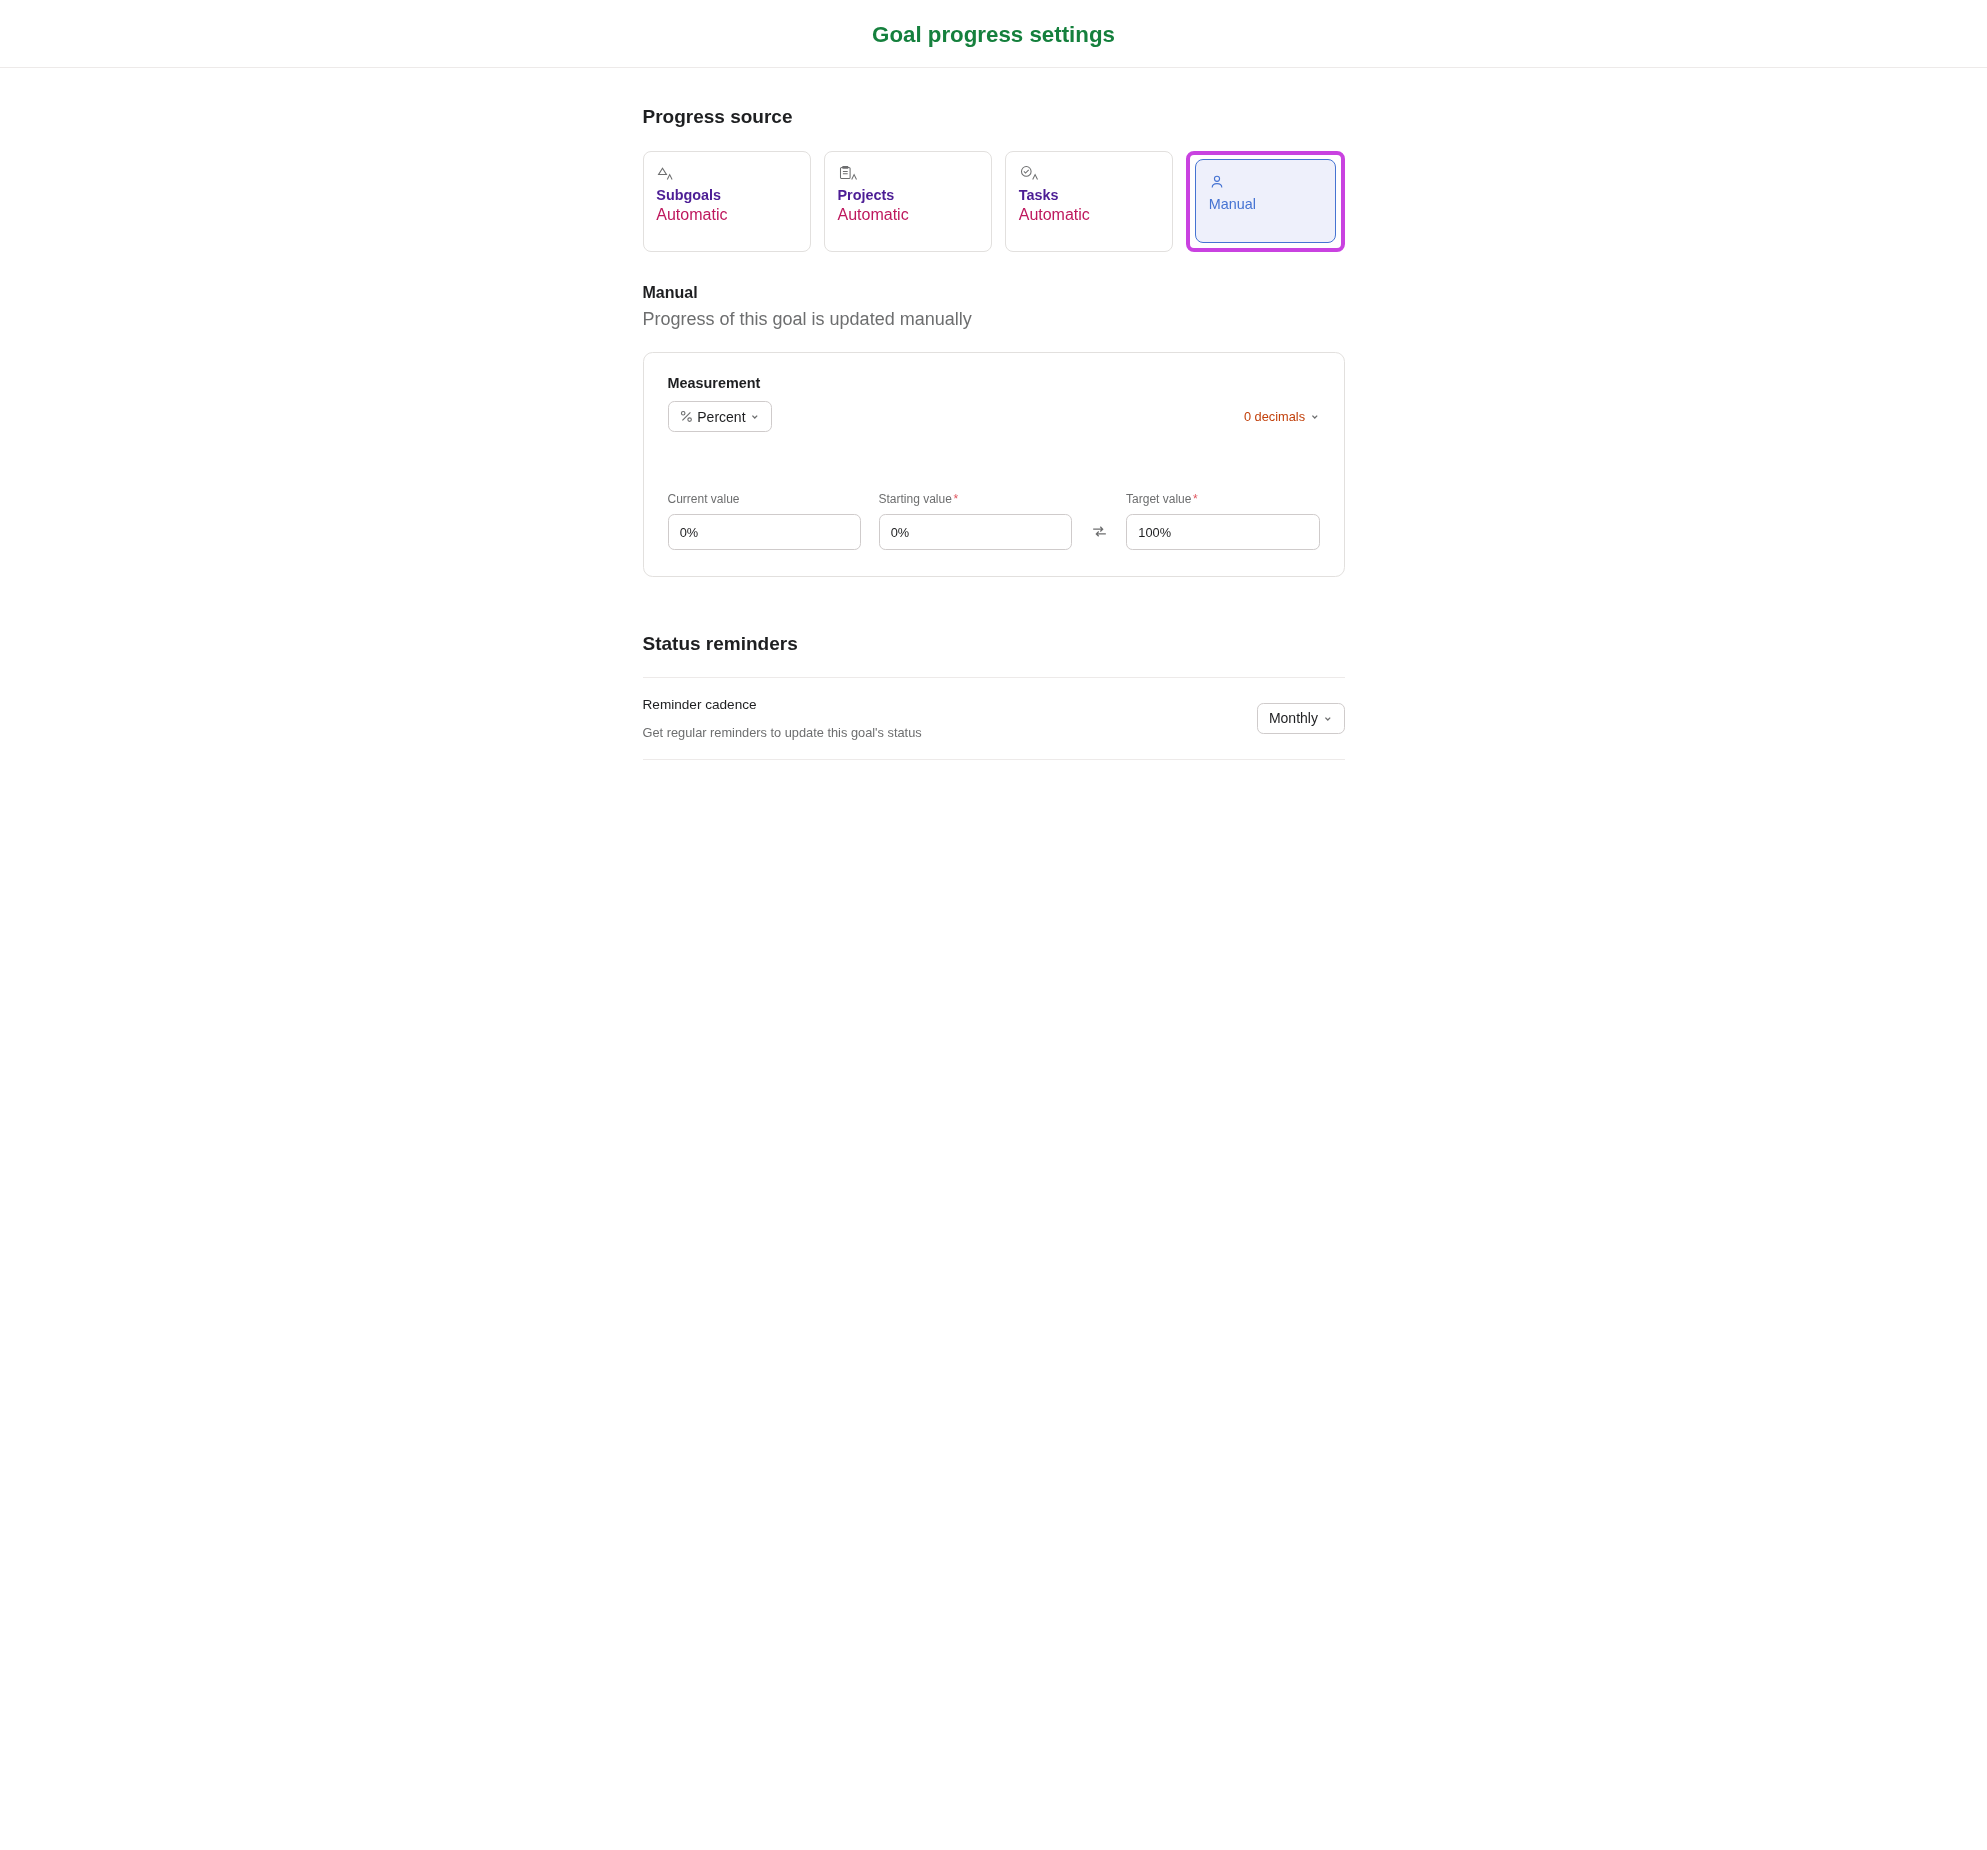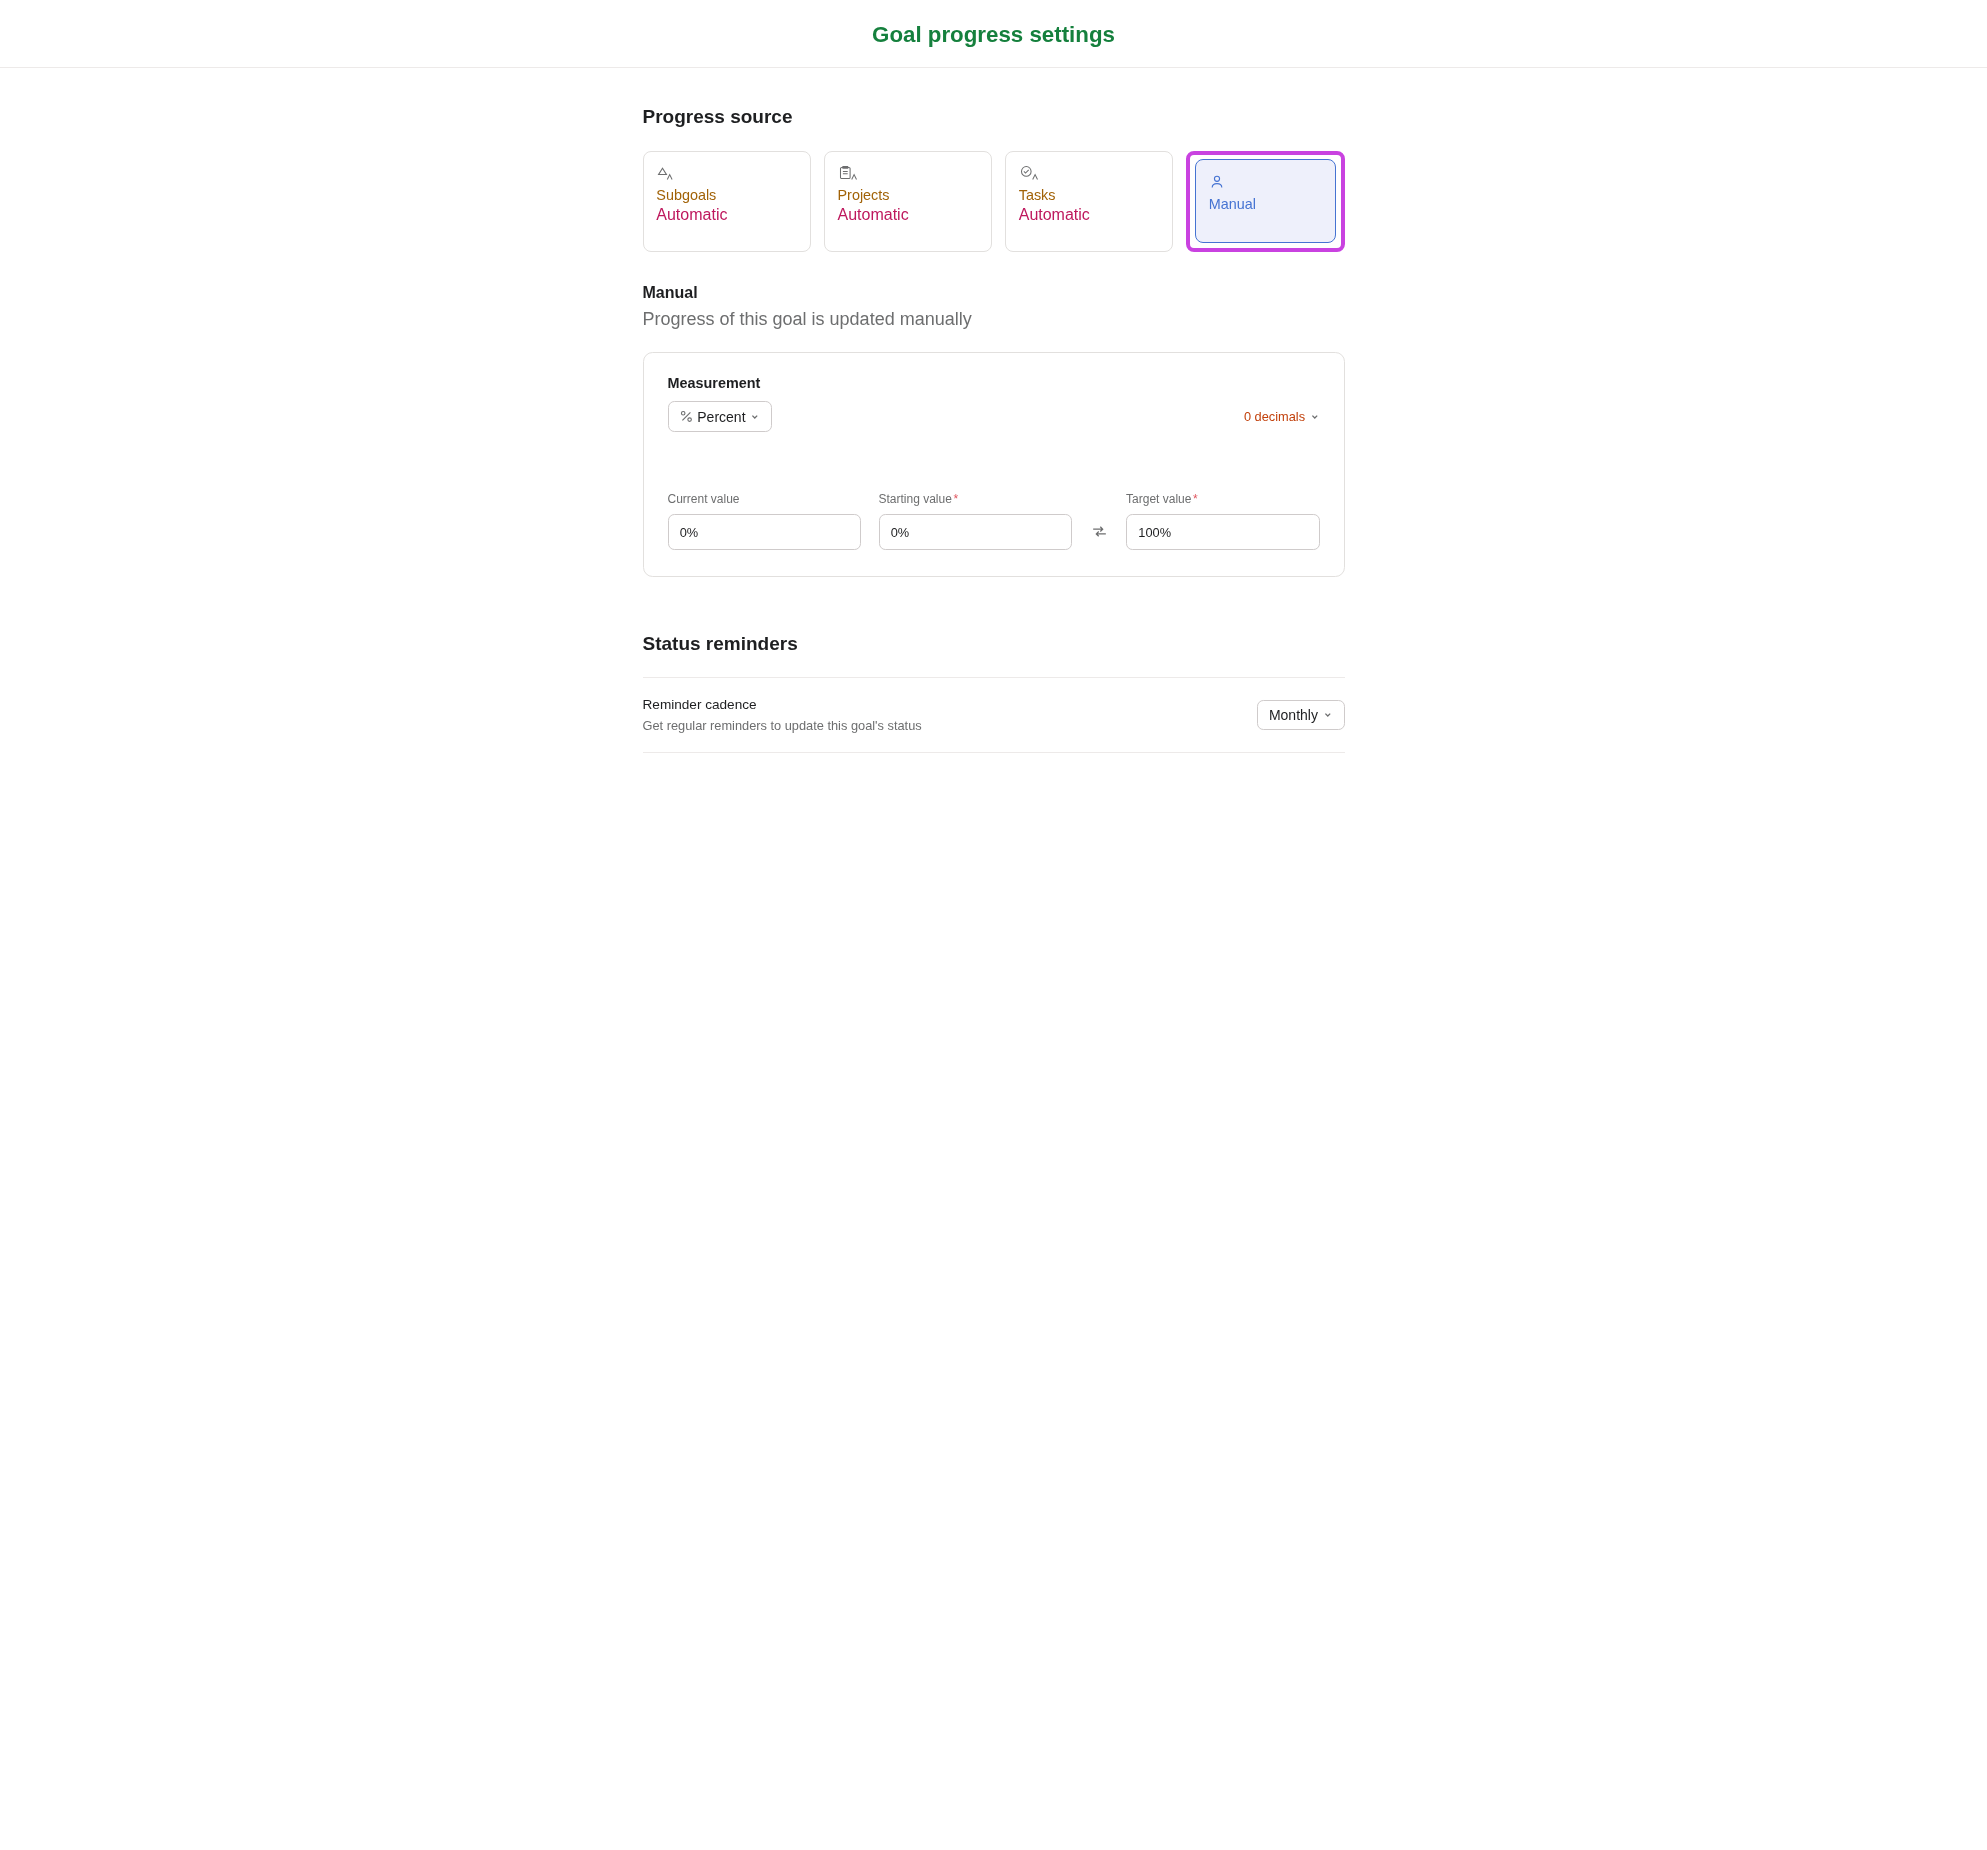--- a/index.html
+++ b/index.html
@@ -43,22 +43,22 @@
   }
   .source-card .icon-wrap {
     height: 17.6px;
     margin-bottom: 4.8px;
     color: #6d6e6f;
     display: flex;
     align-items: center;
   }
   .source-card .card-title {
     font-size: 14.4px;
-    font-weight: 400;
-    color: #a16207;
+    font-weight: 700;
+    color: #4c1d95;
   }
   .source-card .card-sub {
     font-size: 16px;
     color: #be185d;
     margin-top: 3.2px;
   }
   .source-card.selected {
     border: 1.2px solid #4573d2;
     background: #eef0fb;
   }
@@ -168,21 +168,21 @@
     border-bottom: 0.8px solid #edeae9;
   }
   .reminder-title {
     font-size: 13.6px;
     font-weight: 500;
     color: #1e1f21;
   }
   .reminder-desc {
     font-size: 12.8px;
     color: #6d6e6f;
-    margin-top: 6px;
+    margin-top: 13px;
   }
   svg { display: block; }
 </style>
 </head>
 <body>
 
 <div class="page-header">
   <h1>Goal progress settings</h1>
 </div>
 

